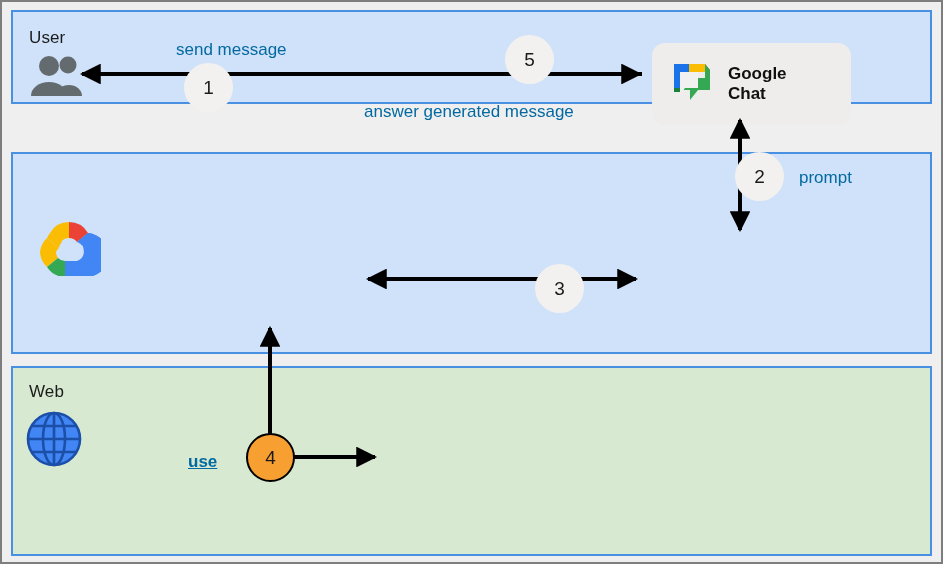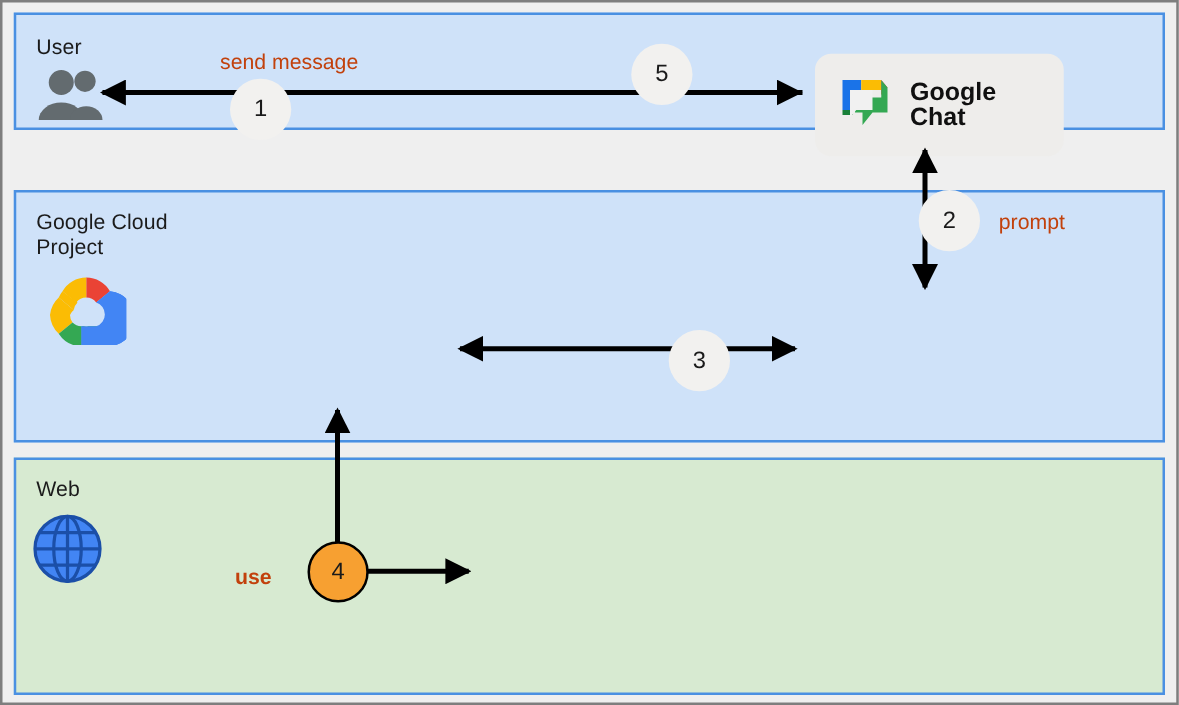--- a/index.html
+++ b/index.html
@@ -43,37 +43,37 @@
   .card {
     position:absolute;
     background:#eeedeb;
     border-radius:13px;
     display:flex;
     align-items:center;
     gap:12px;
     padding:0 16px;
   }
   .card-label {
-    font-size:20px;
+    font-size:17px;
     font-weight:bold;
     color:#101010;
     line-height:20px;
     white-space:pre-line;
   }
   .card-icon { flex:0 0 auto; display:block; }
 
   #card-chat   { left:639px; top:31px;  width:199px; height:82px; }
   #card-vertex { left:178px; top:234px; width:180px; height:84px; }
   #card-cf     { left:640px; top:234px; width:196px; height:84px; }
 
   
   .flow-label {
     position:absolute;
     font-size:17px;
-    color:#c2410c;
+    color:#0369a1;
     line-height:20px;
     white-space:nowrap;
   }
   .flow-label.bold { font-weight:bold; }
 
   
   svg.wires {
     position:absolute; left:0; top:0;
     width:943px; height:564px;
     pointer-events:none;
@@ -110,41 +110,40 @@
     <span class="card-icon" style="position:absolute; left:14px; top:42px;">
       <svg width="60" height="44" viewBox="0 0 60 44">
         <circle cx="22" cy="12" r="10" fill="#636b6f"></circle>
         <path d="M4 42 a18 14 0 0 1 36 0 z" fill="#636b6f"></path>
         <circle cx="41" cy="11" r="8.5" fill="#636b6f"></circle>
         <path d="M29 42 a13 11 0 0 1 26 0 z" fill="#636b6f"></path>
       </svg>
     </span>
 
     <div class="flow-label" style="left:163px; top:28px;">send message</div>
+    <div class="flow-label" style="left:351px; top:90px;">answer generated message</div>
 
     <div class="card" id="card-chat">
       <span class="card-icon">
         <svg width="48" height="48" viewBox="0 0 48 48">
           <path d="M6 6 h15 v12 h-15 z" fill="#1a73e8"></path>
           <path d="M21 6 h16 v8 h-16 z" fill="#fbbc04"></path>
           <path d="M37 6 l5 6 l-5 6 z" fill="#ea4335"></path>
           <path d="M37 6 l5 6 v20 h-12 l-8 10 v-10 h-6 v-12 h21 z" fill="#34a853"></path>
           <path d="M6 18 h15 v12 h-15 z" fill="#1a73e8"></path>
           <path d="M6 30 h8 v4 h-8 z" fill="#188038"></path>
           <path d="M12 14 h18 v16 h-13 l-5 6 z" fill="#f1f1f1"></path>
         </svg>
       </span>
       <span class="card-label">Google
 Chat</span>
     </div>
   </div>
 
   <div class="band blue" id="band-gcp">
-    <div class="band-title" style="left:16px; top:14px;">Google Cloud
-Project</div>
 
     <span class="card-icon" style="position:absolute; left:24px; top:66px;">
       <svg width="64" height="56" viewBox="0 0 64 56">
         <path d="M32 2 a22 22 0 0 1 19 11 l-11 9 a10 10 0 0 0 -8 -4 z" fill="#ea4335"></path>
         <path d="M13 13 a22 22 0 0 1 19 -11 v16 a10 10 0 0 0 -8 4 z" fill="#fbbc04" transform="translate(0,0)"></path>
         <path d="M10 18 a22 22 0 0 1 3 -5 l12 9 a10 10 0 0 0 -3 6 z" fill="#fbbc04"></path>
         <path d="M3 32 a22 22 0 0 1 7 -14 l12 10 a10 10 0 0 0 -3 4 z" fill="#fbbc04"></path>
         <path d="M3 32 h16 a10 10 0 0 0 2 6 l-11 9 a22 22 0 0 1 -7 -15 z" fill="#fbbc04"></path>
         <path d="M10 47 l11 -9 a10 10 0 0 0 7 3 v16 a22 22 0 0 1 -18 -10 z" fill="#34a853"></path>
         <path d="M28 41 h19 v16 h-19 z" fill="#34a853"></path>
@@ -210,21 +209,21 @@
           <circle cx="29" cy="29" r="26"></circle>
           <ellipse cx="29" cy="29" rx="11" ry="26"></ellipse>
           <line x1="29" y1="3" x2="29" y2="55"></line>
           <line x1="3" y1="29" x2="55" y2="29"></line>
           <path d="M7 16 H51"></path>
           <path d="M7 42 H51"></path>
         </g>
       </svg>
     </span>
 
-    <div class="flow-label bold" style="left:175px; top:84px;">use</div>
+    <div class="flow-label bold" style="left:175px; top:84px;text-decoration:underline;">use</div>
 
   </div>
 
   <svg class="wires">
     <defs>
       <marker id="arrow" viewBox="0 0 10 10" refX="9" refY="5" markerWidth="5.2" markerHeight="5.2" orient="auto-start-reverse">
         <path d="M 0 0 L 10 5 L 0 10 z" fill="#000"></path>
       </marker>
     </defs>
 

